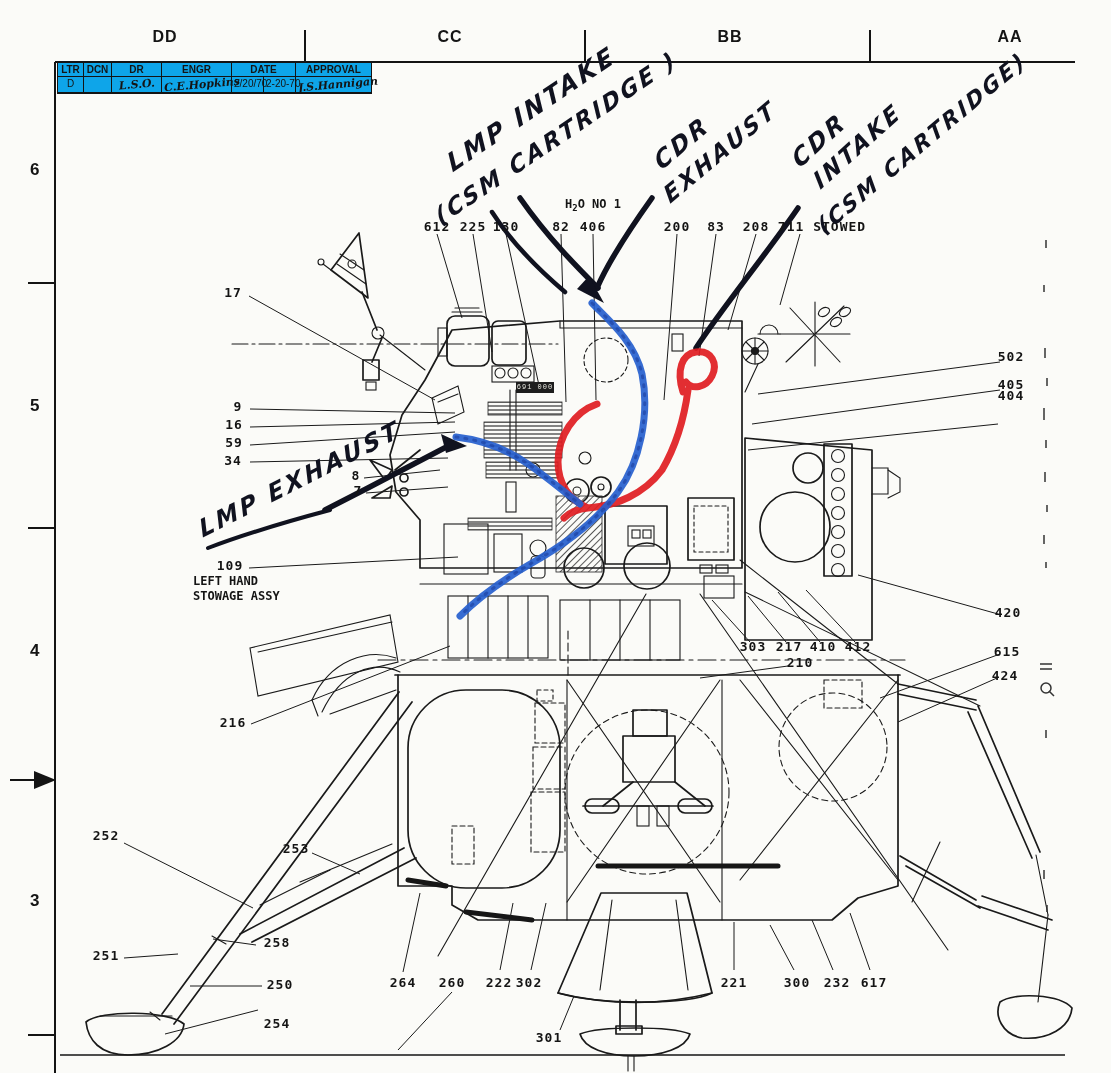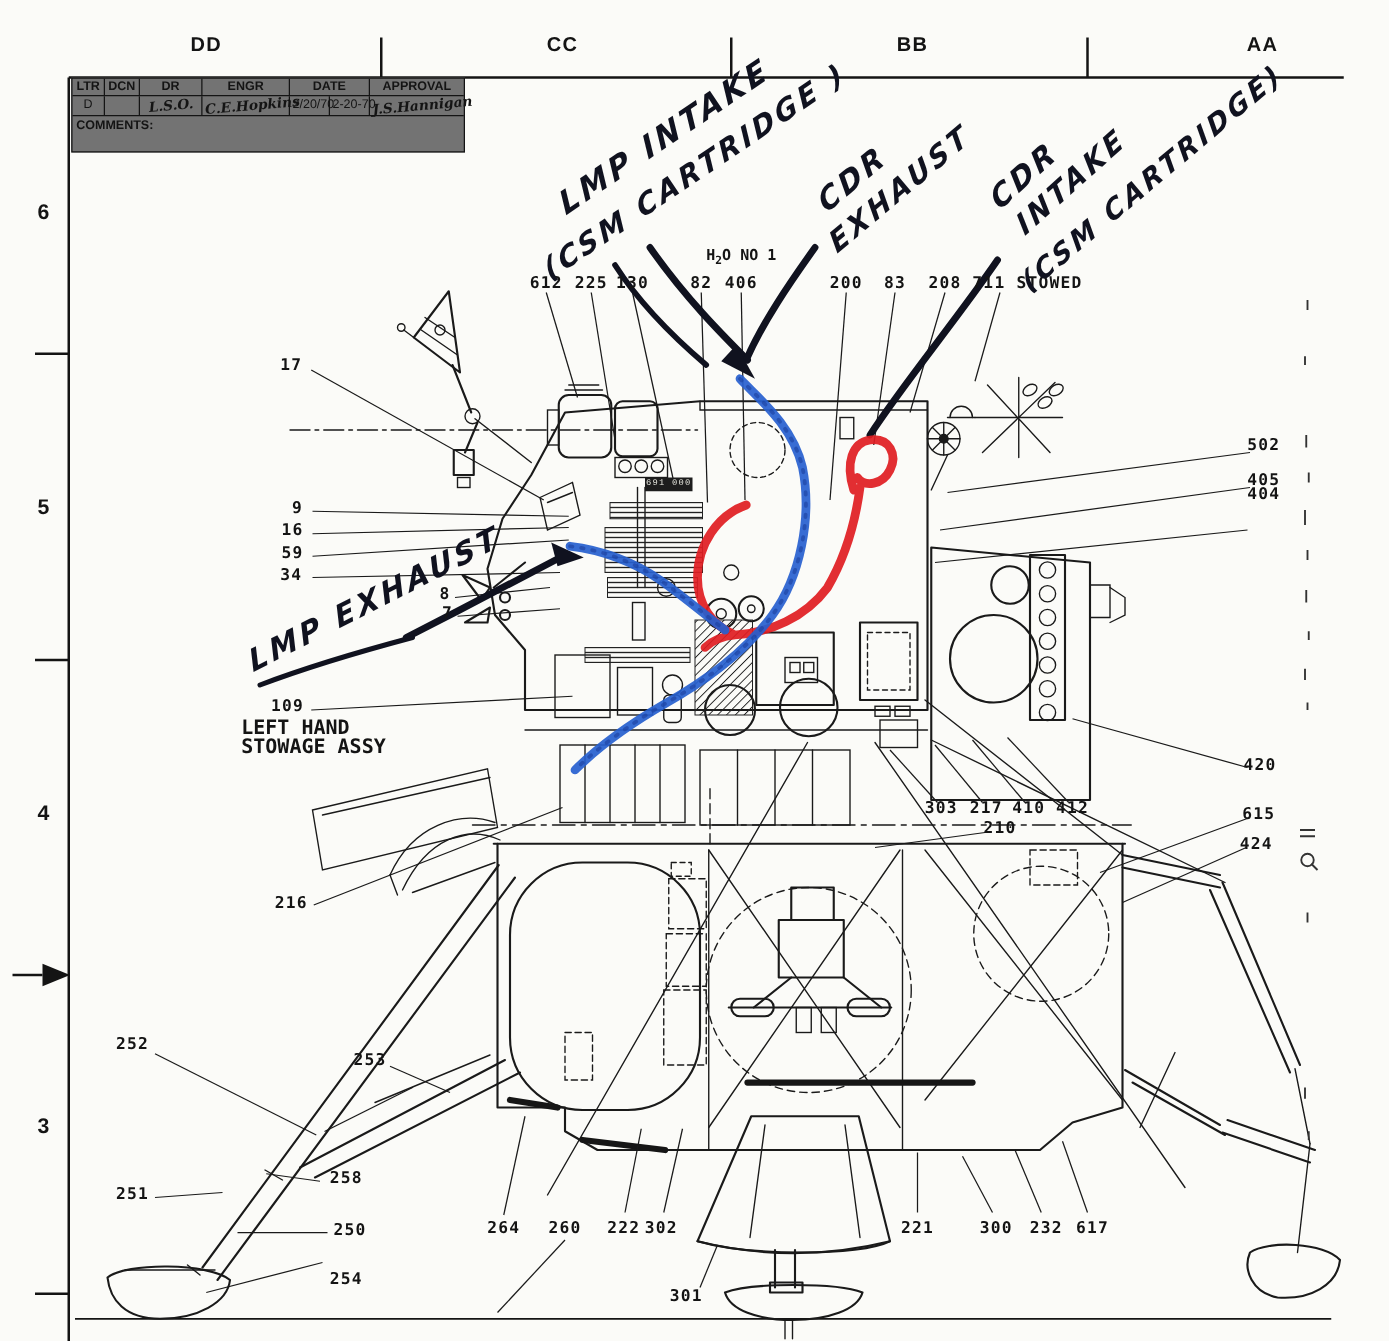--- a/index.html
+++ b/index.html
@@ -28,21 +28,21 @@
   }
   
   .hand{
     position:absolute;transform-origin:0 50%;white-space:nowrap;
     font-family:"DejaVu Sans", sans-serif;font-style:italic;font-weight:600;
     letter-spacing:3px;color:#10121f;
   }
   
   #titleblock{
     position:absolute;left:57px;top:62px;width:313px;
-    border:1.6px solid #141414;background:#737373;
+    border:1.6px solid #141414;background:#0ea5e9;
     font-family:"Liberation Sans", sans-serif;font-size:10px;
   }
   #titleblock .row{display:flex;border-bottom:1px solid #141414;}
   #titleblock .cell{border-right:1px solid #141414;box-sizing:border-box;
     padding:1px 2px;text-align:center;overflow:visible;white-space:nowrap;}
   #titleblock .cell:last-child{border-right:none;}
   #titleblock .hdr{font-weight:700;font-size:10px;}
   #titleblock .val{font-size:10px;height:15px;}
   .script{font-family:"DejaVu Serif", serif;font-style:italic;font-weight:600;
     transform:rotate(-5deg);display:inline-block;font-size:11px;}
@@ -389,27 +389,26 @@
   </div>
   <div class="row">
     <div class="cell val w-ltr">D</div>
     <div class="cell val w-dcn"></div>
     <div class="cell val w-dr"><span class="script">L.S.O.</span></div>
     <div class="cell val w-engr"><span class="script">C.E.Hopkins</span></div>
     <div class="cell val w-d1">2/20/70</div>
     <div class="cell val w-d2">2-20-70</div>
     <div class="cell val w-appr"><span class="script">J.S.Hannigan</span></div>
   </div>
-  <div id="comments">COMMENTS:</div>
 </div>
 
 <div class="plabel" style="left:565px;top:197px;">
   <span>H</span><sub class="h2o">2</sub><span>O NO 1</span>
 </div>
-<div class="plabel" style="left:193px;top:574px;font-size:16px;line-height:15px;">
+<div class="plabel" style="left:193px;top:574px;font-size:12px;line-height:15px;">
   <div>LEFT HAND</div>
   <div>STOWAGE ASSY</div>
 </div>
 <div id="chip">691 000</div>
 
 <div class="layer" id="gridtop-layer">
       <span class="gridtop" style="left: 165px;">DD</span>
       <span class="gridtop" style="left: 450px;">CC</span>
       <span class="gridtop" style="left: 730px;">BB</span>
       <span class="gridtop" style="left: 1010px;">AA</span>

